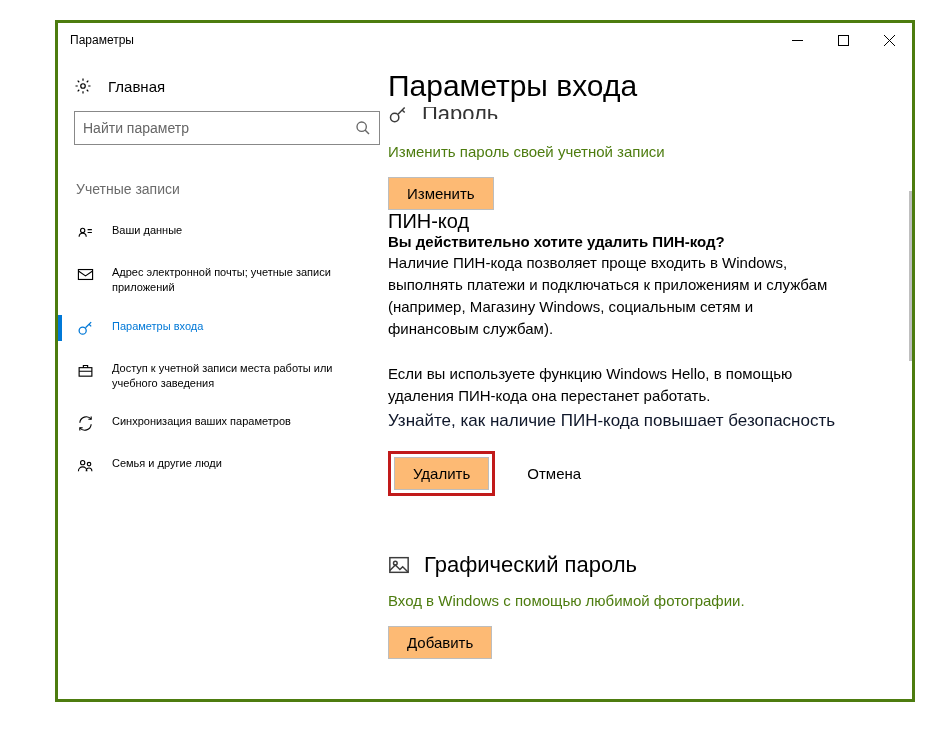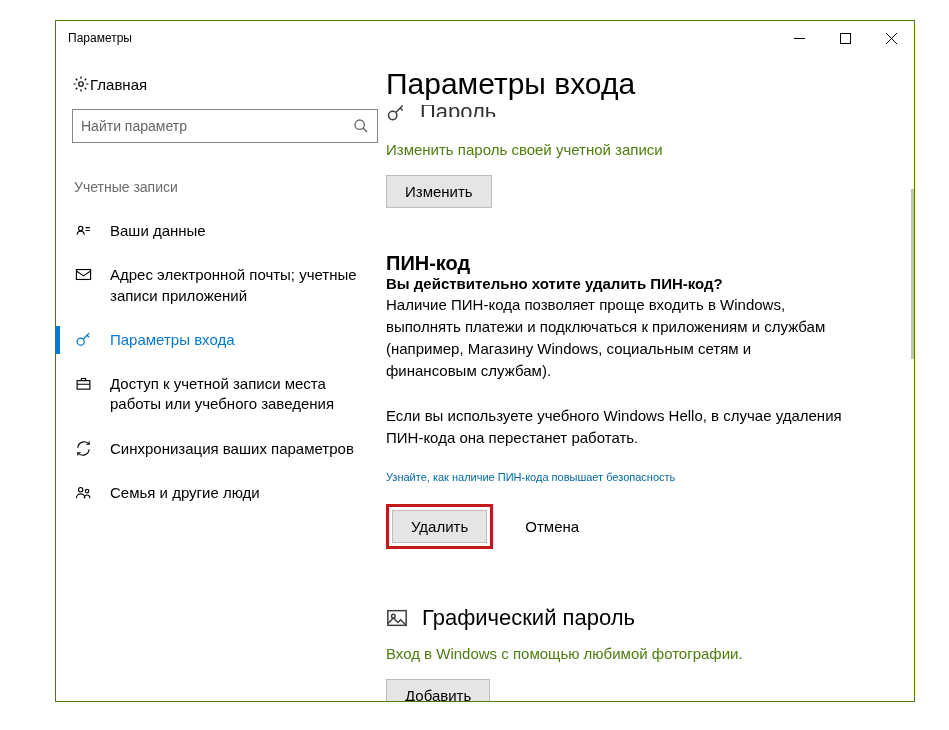--- a/index.html
+++ b/index.html
@@ -13,21 +13,21 @@
     overflow: hidden;
     position: relative;
   }
   .window {
     position: absolute;
     left: 55px;
     top: 20px;
     width: 860px;
     height: 682px;
     background: #fff;
-    border: 1px solid #4d7c0f;
+    border: 3px solid #4d7c0f;
     display: flex;
     flex-direction: column;
   }
   .titlebar {
     display: flex;
     align-items: center;
     height: 34px;
     padding-left: 12px;
   }
   .titlebar-title { font-size: 12px; color: #000; }
@@ -44,20 +44,21 @@
     position: relative;
     overflow: hidden;
   }
   .sidebar {
     width: 330px;
     padding: 10px 0 0 16px;
   }
   .home-row {
     display: flex; align-items: center;
     padding: 10px 0 16px 0;
+    gap: 16px;
     font-size: 15px;
   }
   .home-row .icon { width: 18px; display:flex; justify-content:center; }
   .search-box {
     width: 306px;
     height: 34px;
     border: 1px solid #888;
     display: flex;
     align-items: center;
     padding: 0 8px;
@@ -77,21 +78,21 @@
   .section-header {
     color: #6b6b6b;
     font-size: 14px;
     padding: 0 0 14px 2px;
   }
   .nav-item {
     display: flex;
     align-items: flex-start;
     gap: 18px;
     padding: 12px 10px 12px 2px;
-    font-size: 15px;
+    font-size: 11px;
     line-height: 1.35;
     cursor: pointer;
   }
   .nav-item .icon { width: 18px; display:flex; justify-content:center; padding-top:1px; color:#000; flex-shrink:0;}
   .nav-item.active {
     color: #0078d7;
     position: relative;
   }
   .nav-item.active .icon { color:#0078d7; }
   .nav-item.active::before {
@@ -133,40 +134,40 @@
     font-size: 22px;
     font-weight: 400;
     color:#333;
     line-height: 14px;
     height: 12px;
     overflow: hidden;
   }
   .body-text { font-size: 15px; color:#4d7c0f; margin-top:18px; line-height:1.45; }
   .btn {
     display:inline-block;
-    background:#e5e5e5;
+    background:#fdba74;
     border:1px solid #bdbdbd;
     padding: 7px 18px;
     font-size:15px;
     margin-top:14px;
     cursor:pointer;
   }
   .btn-plain {
     display:inline-block;
     background:#fff;
     border:none;
     padding: 7px 18px;
     font-size:15px;
     cursor:pointer;
   }
-  .pin-heading { font-size:20px; font-weight:700; margin-top:44px;}
+  .pin-heading { font-size:20px; font-weight:400; }
   .pin-q { font-weight:600; font-size:15px; }
   .pin-desc { font-size:15px; line-height:1.48; margin-top:2px; max-width:450px;}
   .pin-desc2 { font-size:15px; line-height:1.48; margin-top:22px; max-width:460px;}
-  .link { color:#0369a1; font-size:11px; margin-top:22px; display:inline-block; cursor:pointer;}
+  .link { color:#0f172a; font-size:17px; margin-top:4px; display:inline-block; cursor:pointer;}
   .action-row { display:flex; gap:14px; margin-top:20px; align-items:center;}
   .highlight-box {
     border: 3px solid #c11a1a;
     padding: 3px;
     display:inline-block;
   }
   .highlight-box .btn { margin-top:0;}
   .pic-heading-row { display:flex; align-items:center; gap:14px; margin-top:56px;}
   .pic-heading { font-size:22px; font-weight:400;}
   svg { display:block; }
@@ -296,21 +297,21 @@
           </span>
           <div class="clipped-heading">Пароль</div>
         </div>
 
         <div class="body-text">Изменить пароль своей учетной записи</div>
         <button class="btn">Изменить</button>
 
         <h2 class="pin-heading">ПИН-код</h2>
         <div class="pin-q">Вы действительно хотите удалить ПИН-код?</div>
         <div class="pin-desc">Наличие ПИН-кода позволяет проще входить в Windows, выполнять платежи и подключаться к приложениям и службам (например, Магазину Windows, социальным сетям и финансовым службам).</div>
-        <div class="pin-desc2">Если вы используете учебного Windows Hello, в случае удаления ПИН-кода она перестанет работать.</div>
+        <div class="pin-desc2">Если вы используете функцию Windows Hello, в помощью удаления ПИН-кода она перестанет работать.</div>
         <a class="link">Узнайте, как наличие ПИН-кода повышает безопасность</a>
 
         <div class="action-row">
           <span class="highlight-box">
             <button class="btn">Удалить</button>
           </span>
           <button class="btn-plain">Отмена</button>
         </div>
 
         <div class="pic-heading-row">

